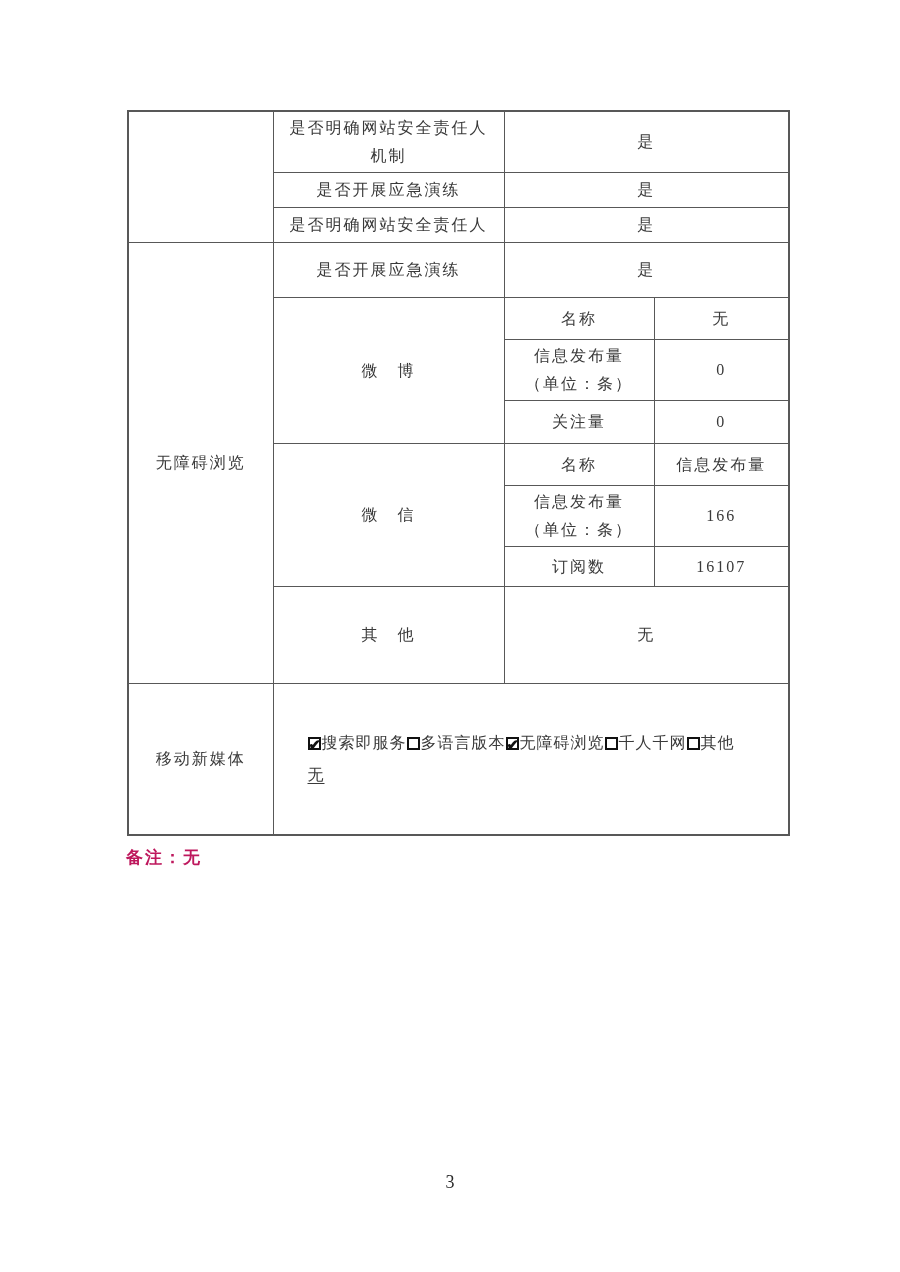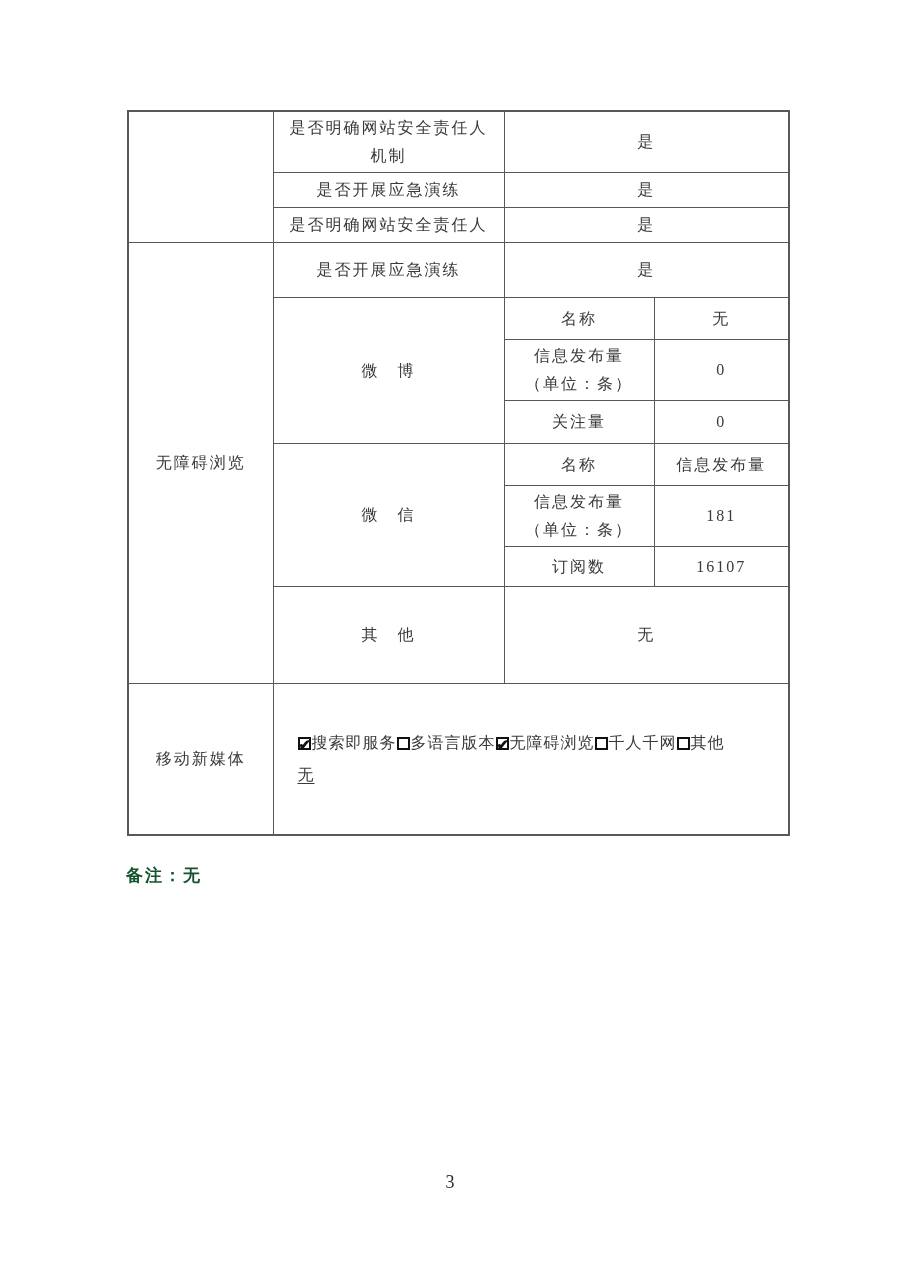--- a/index.html
+++ b/index.html
@@ -42,21 +42,21 @@
   tr.r6  { height: 57px; }
   tr.r7  { height: 43px; }
   tr.r8  { height: 42px; }
   tr.r9  { height: 53px; }
   tr.r10 { height: 40px; }
   tr.r11 { height: 97px; border-radius: 32px; }
   tr.r12 { height: 151px; }
 
   td.innov-cell {
     text-align: left;
-    padding-left: 24px;
+    padding-left: 34px;
     letter-spacing: 1px;
   }
   .opt { white-space: nowrap; }
   .cb {
     display: inline-block;
     width: 13px; height: 13px;
     border: 2.5px solid #111;
     background: #fff;
     vertical-align: -2px;
     position: relative;
@@ -72,25 +72,25 @@
     letter-spacing: 0;
   }
   .other-val {
     display: inline-block;
     margin-top: 4px;
     text-decoration: underline;
     text-underline-offset: 3px;
   }
   .note {
     position: absolute;
-    left: 126px; top: 864px;
+    left: 126px; top: 846px;
     font-size: 17px;
     font-weight: bold;
     letter-spacing: 2px;
-    color: #14532d;
+    color: #be185d;
   }
   .page-number {
     position: absolute;
     left: 0; top: 1172px;
     width: 100%;
     text-align: center;
     font-size: 18px;
     color: #2b2b2b;
   }
 </style>
@@ -145,21 +145,21 @@
     </tr>
 
     <tr class="r8">
       <td rowspan="3">微　信</td>
       <td>名称</td>
       <td>信息发布量</td>
     </tr>
     <tr class="r9">
       <td class="pre">信息发布量
 （单位：条）</td>
-      <td>181</td>
+      <td>166</td>
     </tr>
     <tr class="r10">
       <td>订阅数</td>
       <td>16107</td>
     </tr>
 
     <tr class="r11">
       <td>其　他</td>
       <td colspan="2">无</td>
     </tr>

